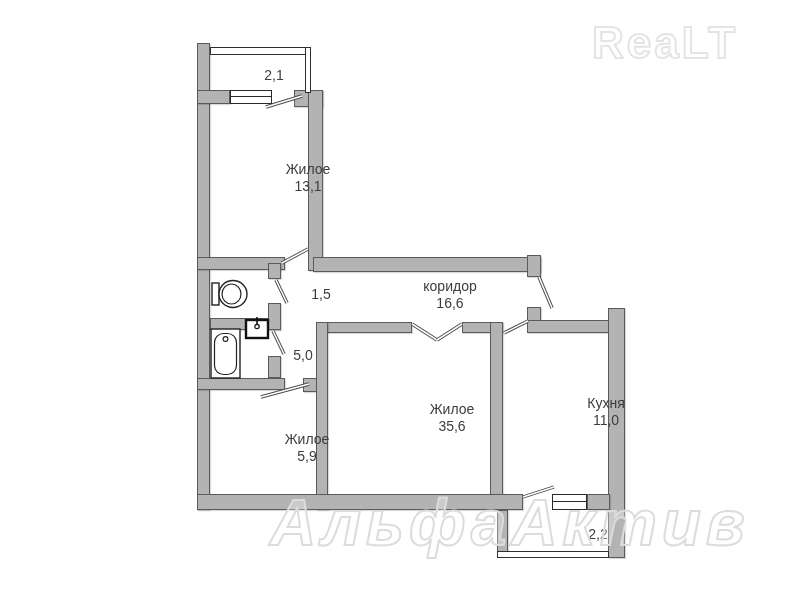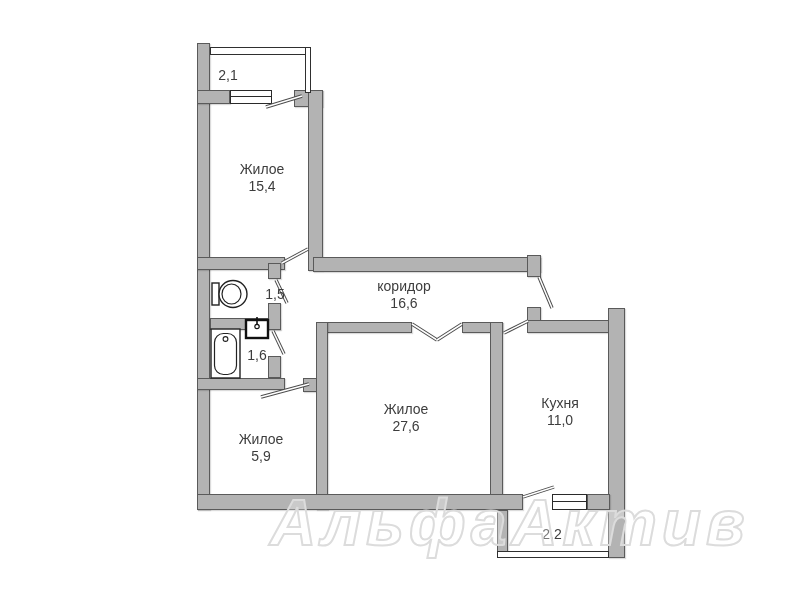--- a/index.html
+++ b/index.html
@@ -19,21 +19,21 @@
     content:"";position:absolute;left:0;right:0;top:50%;height:1px;
     background:#2a2a2a;margin-top:-1px;
   }
   .band{
     position:absolute;background:#fff;border:1px solid #2f2f2f;
     box-sizing:border-box;z-index:20;
   }
   svg.overlay{position:absolute;left:0;top:0;z-index:30;}
   .label{
     position:absolute;transform:translate(-50%,-50%);text-align:center;
-    color:#3d3d3d;font-size:14px;line-height:17px;white-space:nowrap;z-index:40;
+    color:#3d3d3d;font-size:14px;line-height:17px;white-space:nowrap;z-index:40;margin-left:46px;
   }
   .wm-brand{
     position:absolute;left:592px;top:18px;z-index:50;
     font-size:44px;font-weight:700;letter-spacing:3px;
     color:#ffffff;-webkit-text-stroke:2px #e4e4e4;white-space:nowrap;
   }
   .wm-agency{
     position:absolute;left:270px;top:486px;z-index:50;
     font-size:64px;font-weight:700;font-style:italic;letter-spacing:5px;
     color:rgba(255,255,255,0.30);-webkit-text-stroke:2px #dcdcdc;white-space:nowrap;text-align:center;
@@ -135,50 +135,51 @@
       <circle cx="257" cy="326.5" r="2.2" fill="none" stroke="#111111" stroke-width="1.2"></circle>
     </g>
   </svg>
 
   <div class="label small" style="left:228px;top:75px;">
     <span>2,1</span>
   </div>
 
   <div class="label" style="left:262px;top:178px;">
     <div>Жилое</div>
-    <div>15,4</div>
+    <div>13,1</div>
   </div>
 
   <div class="label" style="left:404px;top:295px;">
     <div>коридор</div>
     <div>16,6</div>
   </div>
 
   <div class="label" style="left:275px;top:294px;">
     <span>1,5</span>
   </div>
 
   <div class="label" style="left:257px;top:355px;">
-    <span>1,6</span>
+    <span>5,0</span>
   </div>
 
   <div class="label" style="left:261px;top:448px;">
     <div>Жилое</div>
     <div>5,9</div>
   </div>
 
   <div class="label" style="left:406px;top:418px;">
     <div>Жилое</div>
-    <div>27,6</div>
+    <div>35,6</div>
   </div>
 
   <div class="label" style="left:560px;top:412px;">
     <div>Кухня</div>
     <div>11,0</div>
   </div>
 
   <div class="label" style="left:552px;top:534px;">
     <span>2,2</span>
   </div>
 
+  <div class="wm-brand">ReaLT</div>
   <div class="wm-agency">АльфаАктив</div>
 
 </div>
 
 </body></html>

